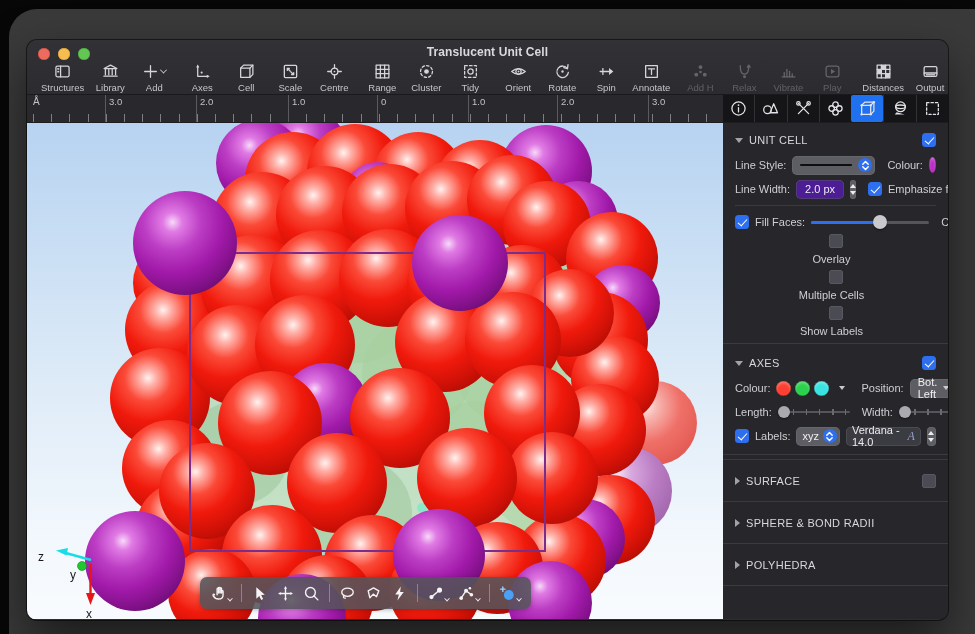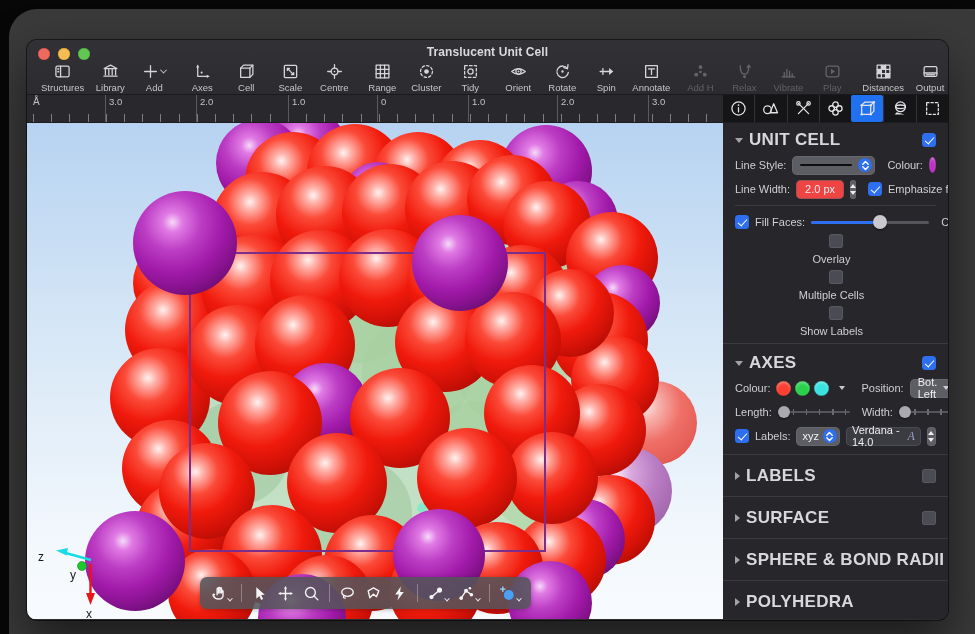--- a/index.html
+++ b/index.html
@@ -66,21 +66,21 @@
   .fitem svg { width:17px; height:17px; stroke:currentColor; fill:none;
     stroke-width:1.3; stroke-linecap:round; stroke-linejoin:round; }
   .fitem .dd { width:4px; height:4px; margin-left:1px; border-color:#e8e8ea; }
   .fsep { width:1px; height:18px; background:rgba(255,255,255,.3); }
 
   
   .panel { width:225px; background:#26262b; color:#d4d4d8; font-size:11px;
     padding:2px 0 0 0; }
   .psec { padding:2px 12px; }
   .phead { display:flex; align-items:center; gap:6px; height:26px; }
-  .ptitle { font-weight:bold; font-size:17px; color:#d8d8dc; letter-spacing:.3px; flex:0 0 auto; }
+  .ptitle { font-weight:normal; font-size:11px; color:#d8d8dc; letter-spacing:.3px; flex:0 0 auto; }
   .phead .spacer, .prow .spacer { flex:1; }
   .tri { width:0; height:0; display:inline-block; }
   .tri.down { border-left:4.5px solid transparent; border-right:4.5px solid transparent;
     border-top:5.5px solid #a2a2a8; }
   .tri.right { border-top:4.5px solid transparent; border-bottom:4.5px solid transparent;
     border-left:5.5px solid #a2a2a8; }
   .cb { width:14px; height:14px; border-radius:3.5px; background:#4b4b53;
     box-shadow:inset 0 0 0 .5px #66666e; position:relative; flex:0 0 auto; }
   .cb.checked { background:#2e6ff0; box-shadow:none; }
   .cb.checked::after { content:""; position:absolute; left:4.5px; top:1.5px;
@@ -95,21 +95,21 @@
   .popup { height:19px; background:#5d5d64; border-radius:5px; display:inline-flex;
     align-items:center; padding:0 3px 0 8px; gap:6px; color:#f0f0f2;
     box-shadow:inset 0 0 0 .5px rgba(255,255,255,.12); }
   .lsline { width:52px; height:2.5px; background:#0d0d12; border-radius:1px; }
   .bluestep { width:14px; height:14px; border-radius:50%; background:#2e6ff0;
     display:flex; align-items:center; justify-content:center; }
   .bluestep svg { width:9px; height:11px; stroke:#fff; stroke-width:1.6; fill:none;
     stroke-linecap:round; stroke-linejoin:round; }
   .pchev { width:0; height:0; border-left:3.5px solid transparent;
     border-right:3.5px solid transparent; border-top:4.5px solid #c9c9cf; margin:0 4px; }
-  .field { height:19px; min-width:48px; background:#ef4444; border-radius:5px;
+  .field { height:19px; min-width:48px; background:#4c1d95; border-radius:5px;
     box-shadow:inset 0 0 0 .5px #5a5a62; display:inline-flex; align-items:center;
     justify-content:center; padding:0 6px; color:#ececf0; }
   .stepper { width:13px; height:19px; background:#5d5d64; border-radius:4px;
     display:flex; flex-direction:column; align-items:center; justify-content:center;
     box-shadow:inset 0 0 0 .5px rgba(255,255,255,.12); }
   .stepper i { width:0; height:0; display:block; }
   .stepper .up { border-left:3.5px solid transparent; border-right:3.5px solid transparent;
     border-bottom:4px solid #ececf0; margin-bottom:1.5px; }
   .stepper .dn { border-left:3.5px solid transparent; border-right:3.5px solid transparent;
     border-top:4px solid #ececf0; margin-top:1.5px; }
@@ -805,28 +805,20 @@
             </span>
             <span class="stepper">
                 <i class="up"></i>
                 <i class="dn"></i>
               </span>
           </div>
         </section>
         <hr class="pdiv">
 
         <div id="collapsed-sections">
-            <div class="psec">
-              <div class="phead" style="height:29px;">
-                <span class="tri right"></span>
-                <span class="ptitle">LABELS</span>
-                <span class="spacer"></span>
-                <span class="cb"></span>
-              </div>
-            </div>
             <hr class="pdiv">
             <div class="psec">
               <div class="phead" style="height:29px;">
                 <span class="tri right"></span>
                 <span class="ptitle">SURFACE</span>
                 <span class="spacer"></span>
                 <span class="cb"></span>
               </div>
             </div>
             <hr class="pdiv">

